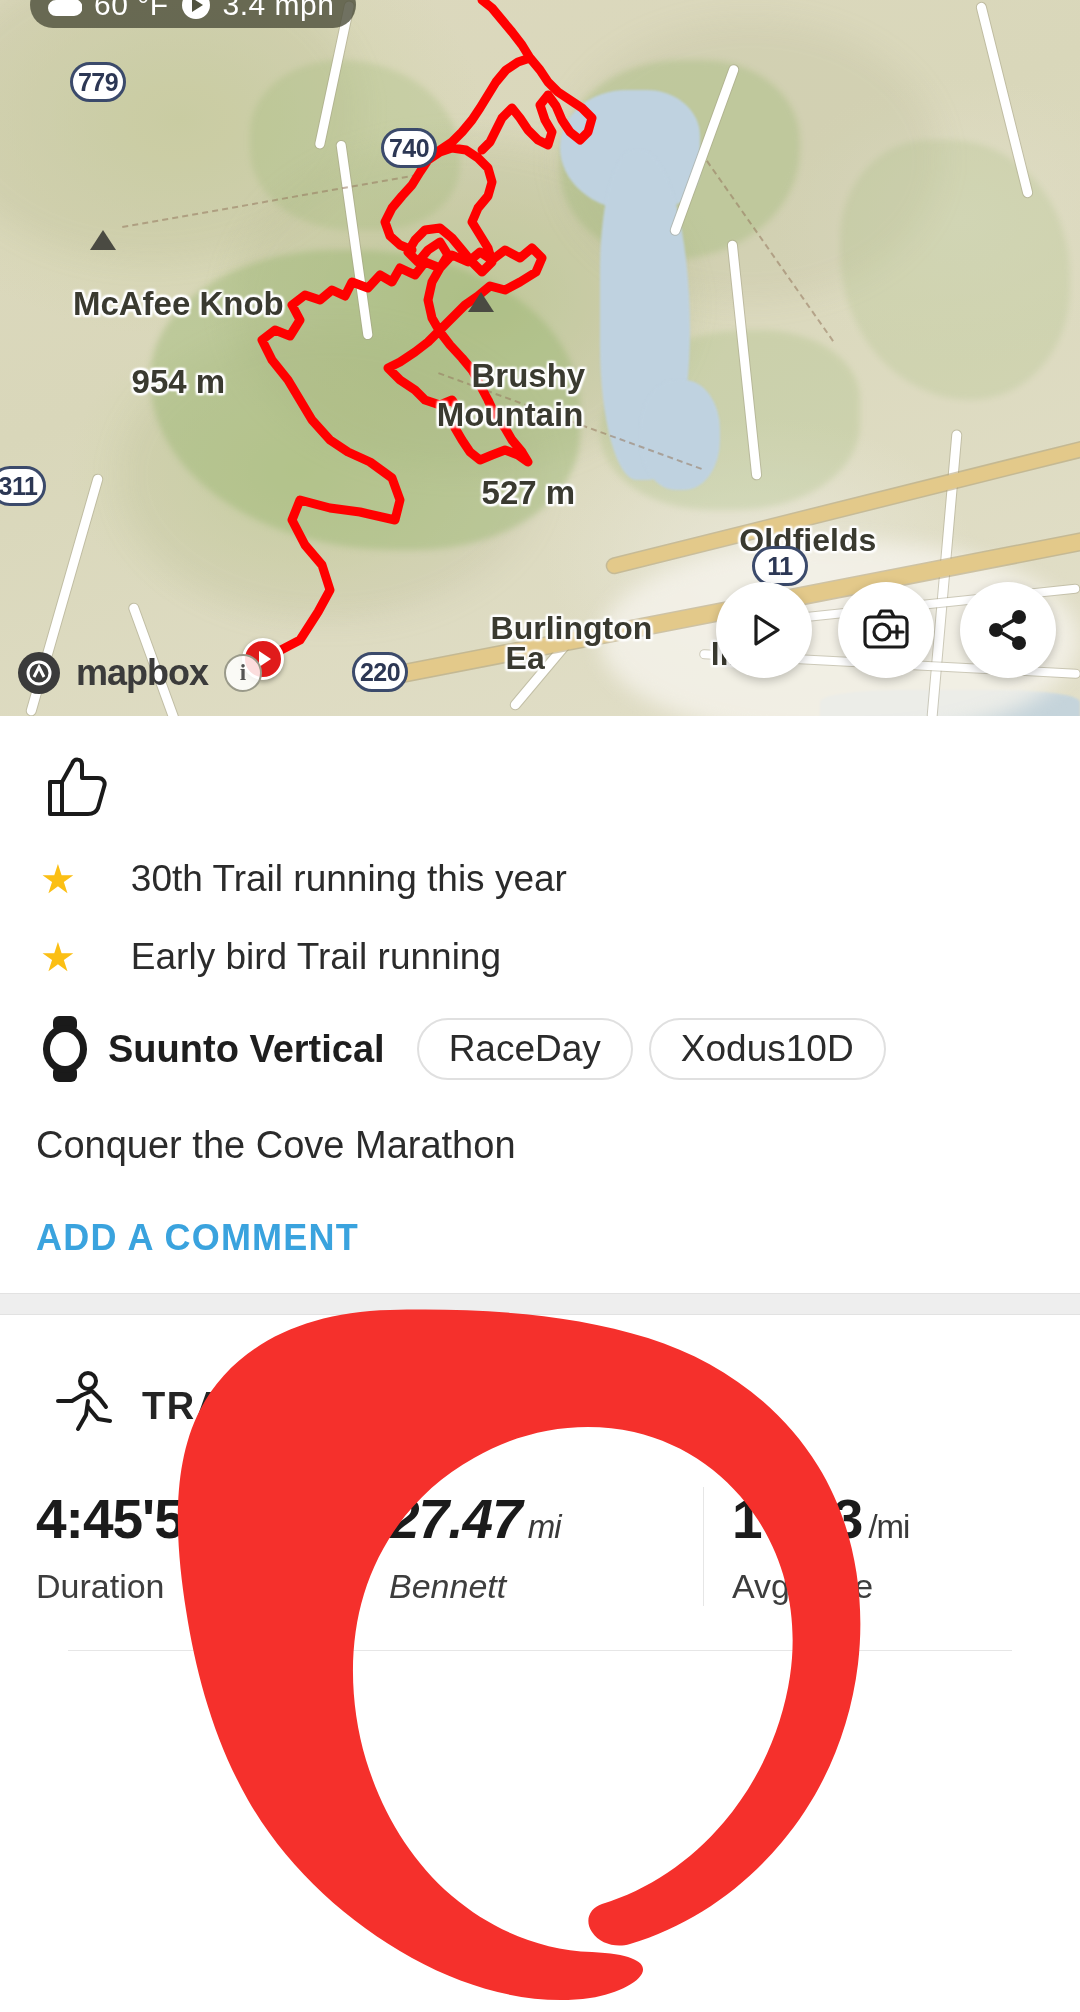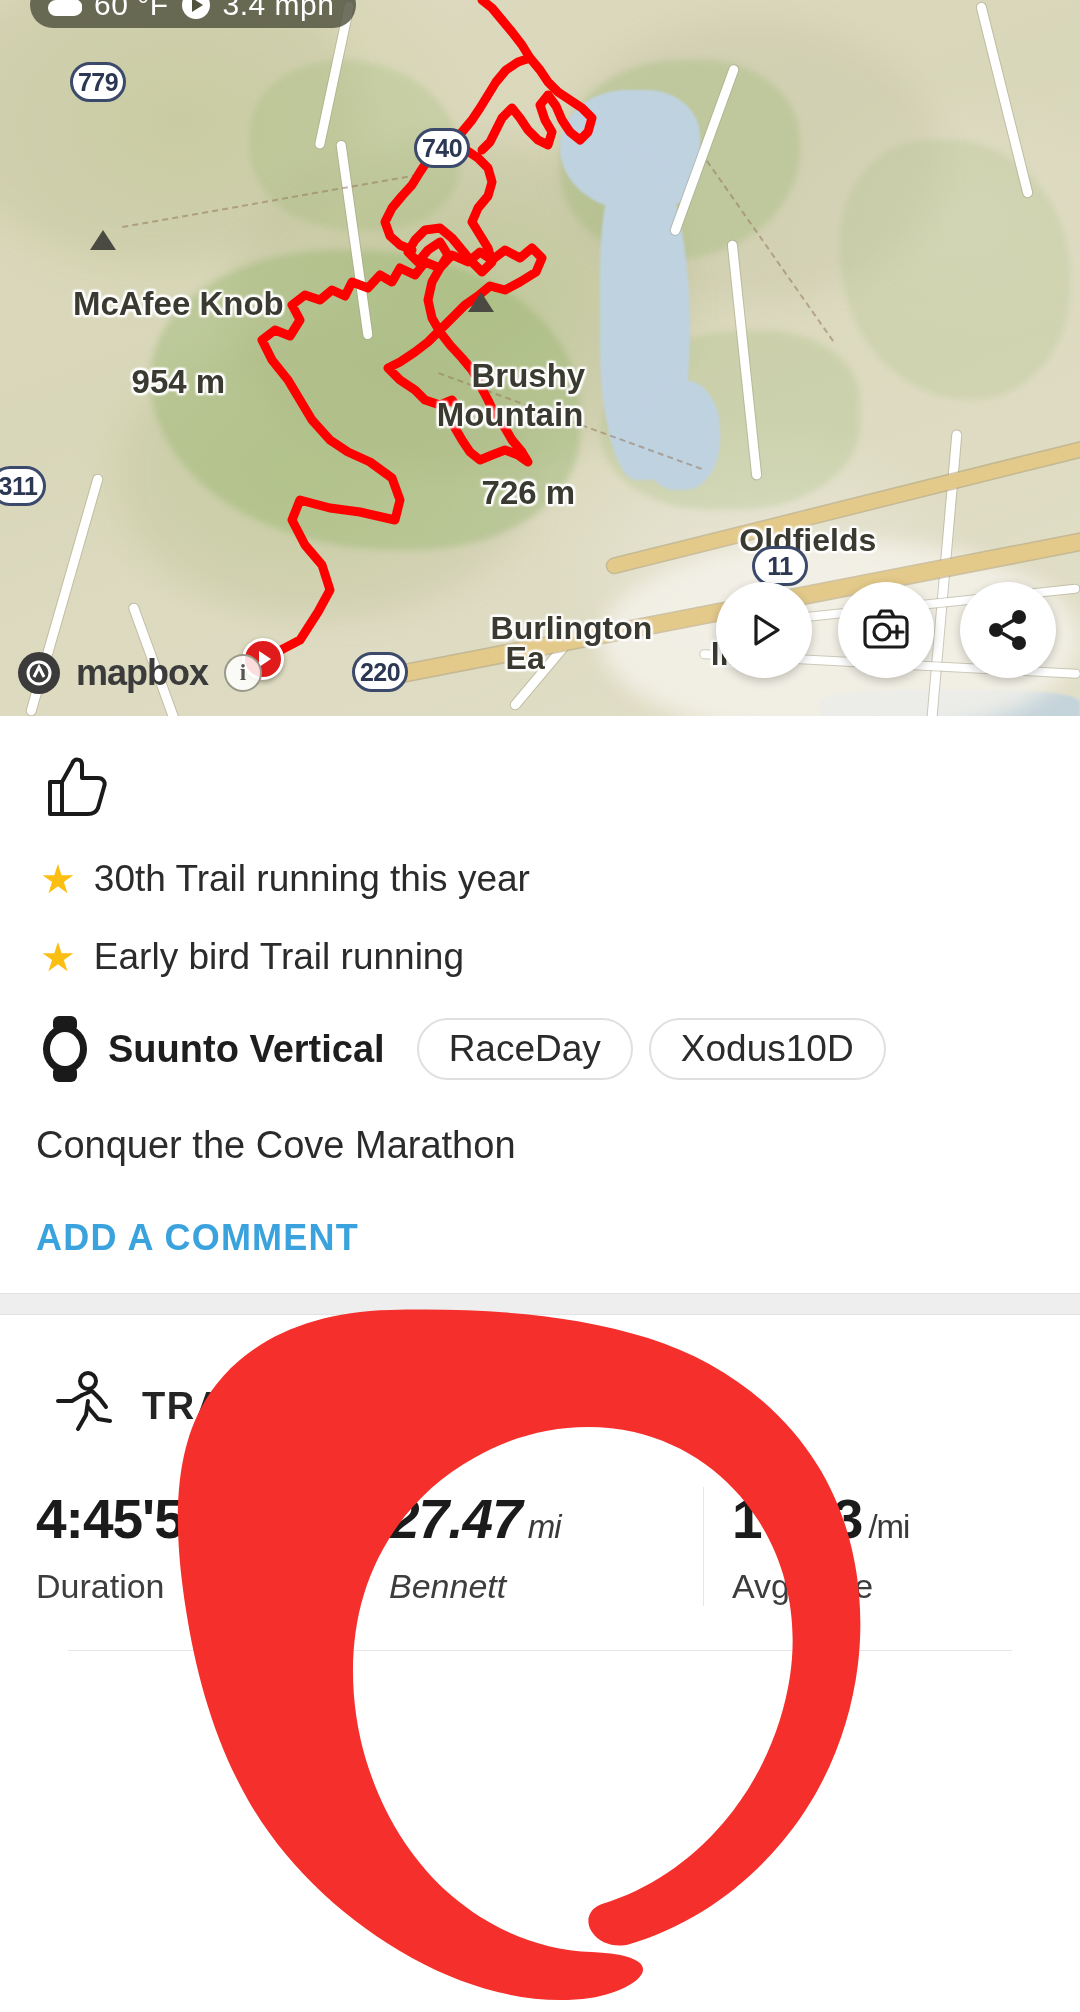--- a/index.html
+++ b/index.html
@@ -171,21 +171,21 @@
   
   .content { background:#fff; padding:0 34px; }
 
   .kudos-row { padding:38px 0 16px 6px; }
 
   .achv-row {
     display:flex; align-items:center; gap:18px;
     padding:18px 0 18px 6px;
   }
   .achv-star { font-size:40px; color:#FBBF14; line-height:1; }
-  .achv-text { font-size:37px; color:#2b2b2b; }
+  .achv-text { font-size:37px; color:#2b2b2b;margin-left:37px; }
 
   .gear-row {
     display:flex; align-items:center; gap:16px;
     padding:20px 0 14px 4px;
   }
   .gear-name {
     font-size:38px; font-weight:700; color:#1e1e1e;
     margin-right:16px;
   }
   .pill {
@@ -338,42 +338,42 @@
   <div class="peak-marker" style="left:468px;top:292px;"></div>
 
   <div class="map-label" style="left:20px;top:246px;width:280px;font-size:33px;">
     <span>McAfee Knob</span><br>
     <span>954 m</span>
   </div>
 
   <div class="map-label" style="left:400px;top:318px;width:220px;font-size:33px;">
     <span>Brushy
 Mountain</span><br>
-    <span>726 m</span>
+    <span>527 m</span>
   </div>
 
 
   <div class="map-label" style="left:690px;top:484px;width:200px;font-size:32px;">
     <span>Oldfields</span>
   </div>
 
   <div class="map-label" style="left:455px;top:572px;width:190px;font-size:32px;">
     <span>Burlington</span>
   </div>
 
   <div class="map-label" style="left:470px;top:602px;width:60px;font-size:32px;">
     <span>Ea</span>
   </div>
 
   <div class="map-label" style="left:660px;top:598px;width:130px;font-size:32px;">
     <span>llins</span>
   </div>
 
   <div class="shield" style="left:70px;top:62px;">779</div>
-  <div class="shield" style="left:414px;top:128px;">740</div>
+  <div class="shield" style="left:381px;top:128px;">740</div>
   <div class="shield" style="left:-10px;top:466px;">311</div>
   <div class="shield" style="left:352px;top:652px;">220</div>
   <div class="shield" style="left:752px;top:546px;">11</div>
 
   <div class="start-dot" style="left:242px;top:638px;"></div>
 
   <div class="status-chip">
     <svg width="34" height="26" viewBox="0 0 34 26">
       <path d="M8 24 A8 8 0 0 1 8 8 A10 10 0 0 1 26 7 A8 8 0 0 1 26 24 Z" fill="#ffffff"></path>
     </svg>

